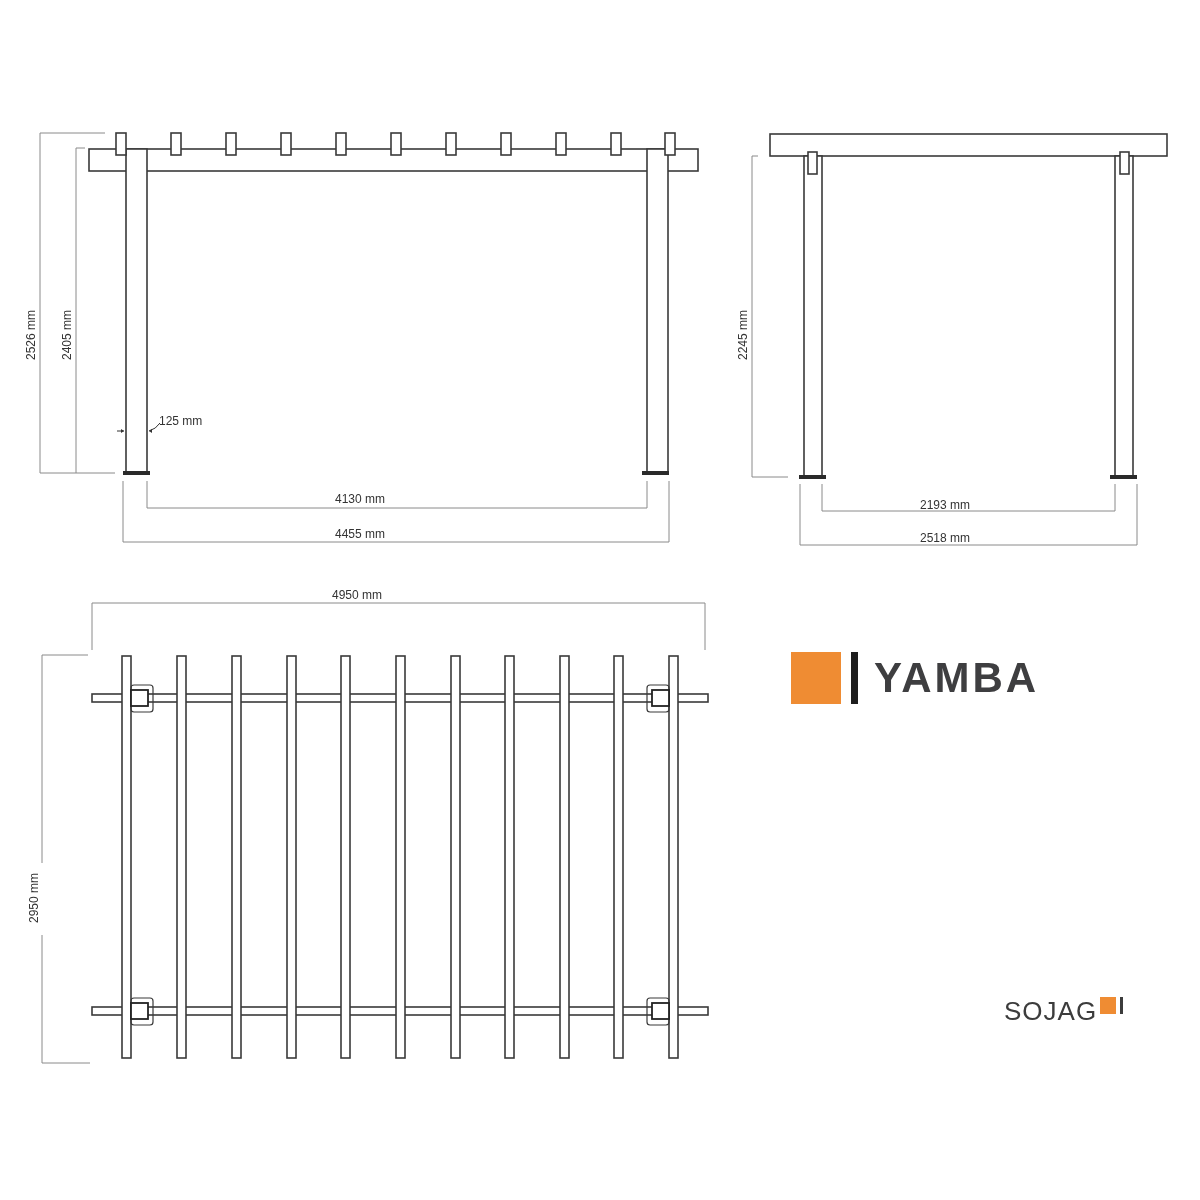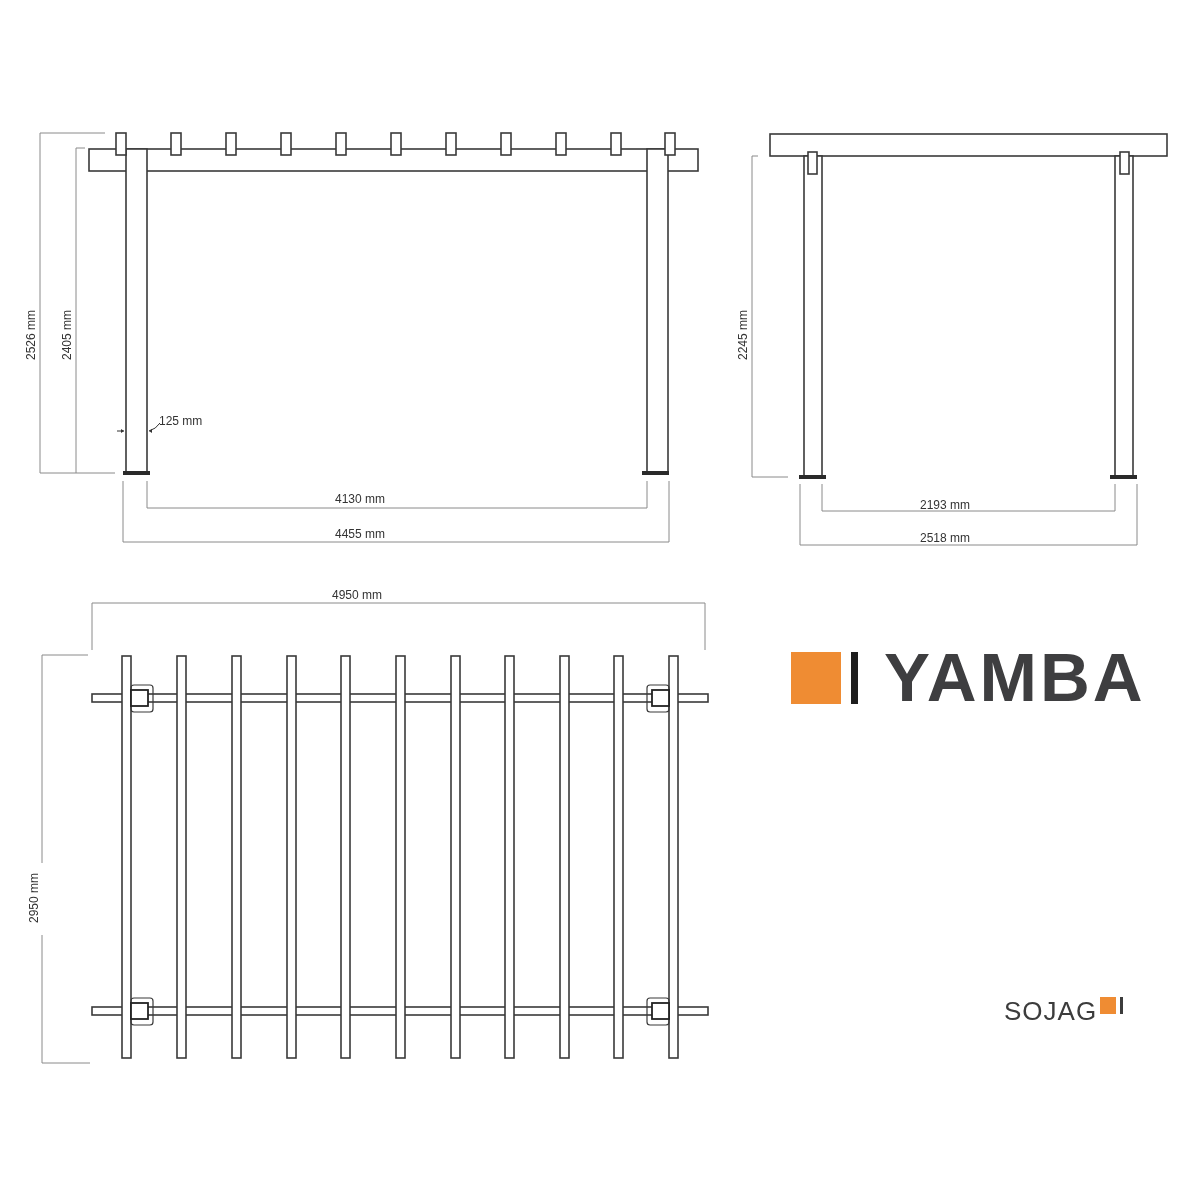--- a/index.html
+++ b/index.html
@@ -7,22 +7,22 @@
            font-family: "DejaVu Sans", "Liberation Sans", sans-serif; }
     #drawing { position: absolute; left: 0; top: 0; width: 1200px; height: 1200px; }
     .dim-text { font-family: "Liberation Sans", "DejaVu Sans", sans-serif; font-size: 12px; fill: #333333; }
     .wood { fill: #ffffff; stroke: #3a3a3a; stroke-width: 1.6; }
     .dim-line { fill: none; stroke: #8a8a8a; stroke-width: 1; }
     .foot { fill: #2a2a2a; }
     .brand-title { position: absolute; left: 791px; top: 648px; height: 60px;
                    display: flex; align-items: center; }
     .brand-square { width: 50px; height: 52px; background: #ef8c33; }
     .brand-bar { width: 7px; height: 52px; background: #1e1e1e; margin-left: 10px; }
-    .brand-name { margin-left: 26px; font-family: "Liberation Sans", sans-serif; font-weight: bold;
-                  font-size: 69px; letter-spacing: 3px; color: #3e3e40; line-height: 60px; }
+    .brand-name { margin-left: 16px; font-family: "Liberation Sans", sans-serif; font-weight: bold;
+                  font-size: 42px; letter-spacing: 3px; color: #3e3e40; line-height: 60px; }
     .logo { position: absolute; left: 1004px; top: 990px; display: flex; align-items: center; height: 30px; }
     .logo-text { font-family: "Liberation Sans", sans-serif; font-size: 26px; letter-spacing: 1px; color: #3c3c3c; margin-top: 12px; }
     .logo-square { width: 16px; height: 17px; background: #ef8c33; margin-left: 3px; }
     .logo-bar { width: 3px; height: 17px; background: #3c3c3c; margin-left: 4px; }
   </style>
 </head>
 <body>
 
 <svg id="drawing" viewBox="0 0 1200 1200" xmlns="http://www.w3.org/2000/svg">
 

